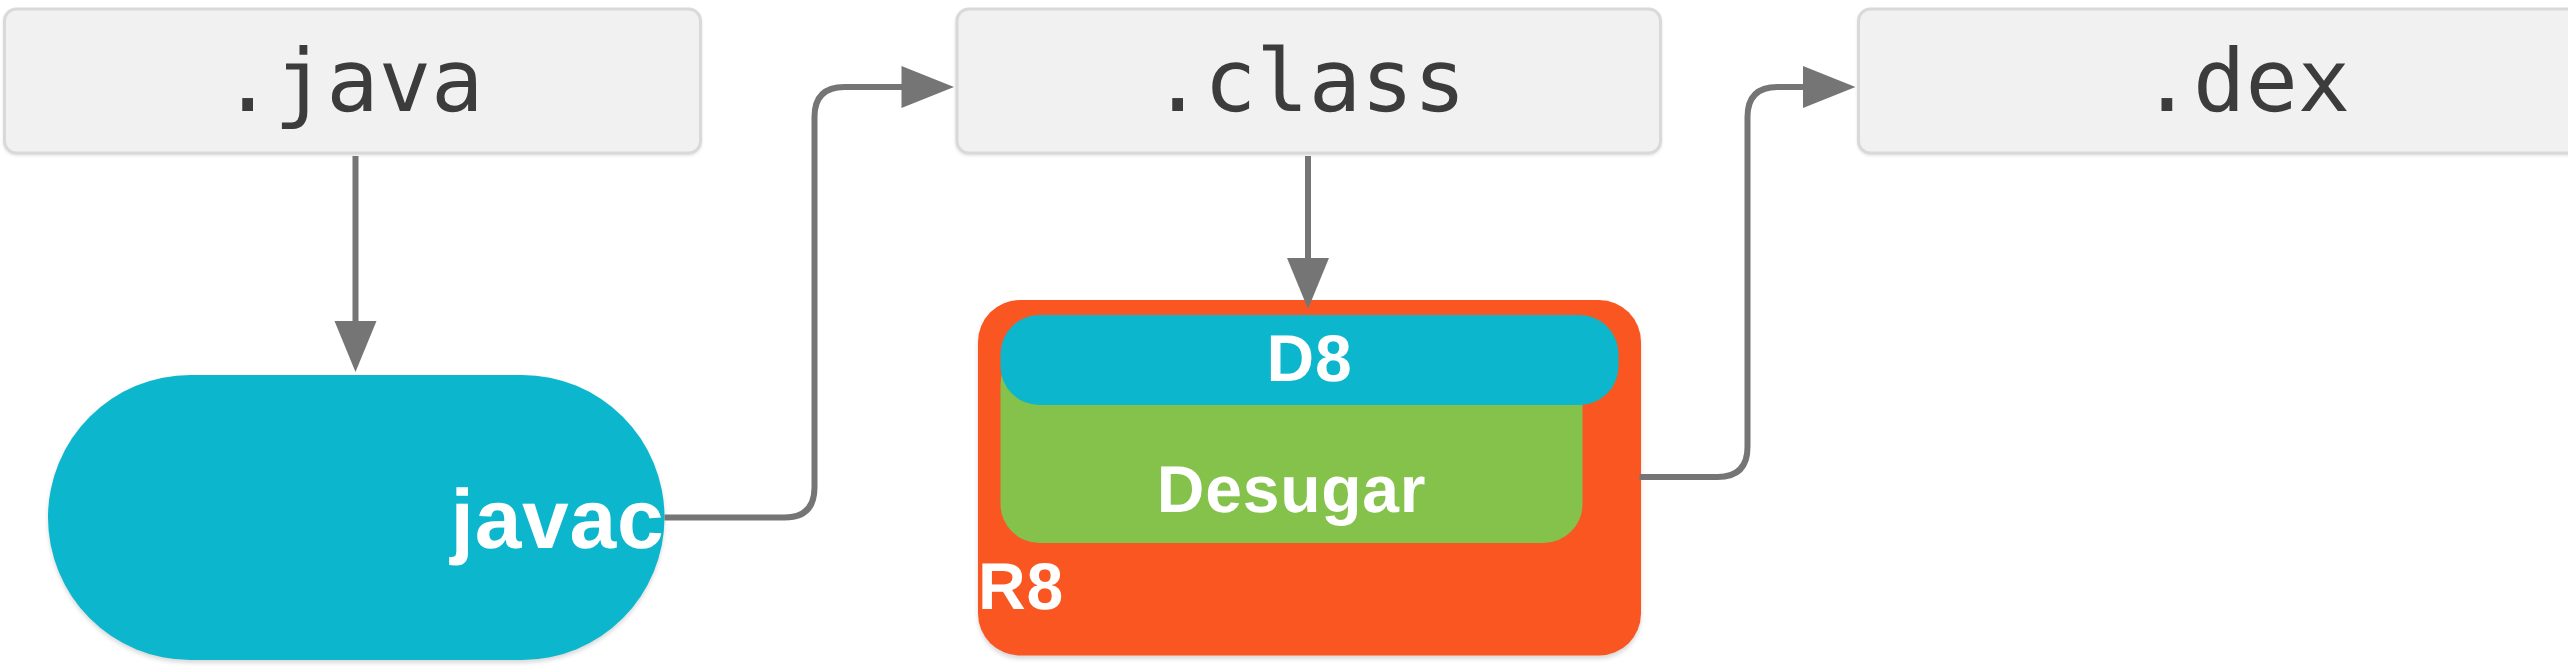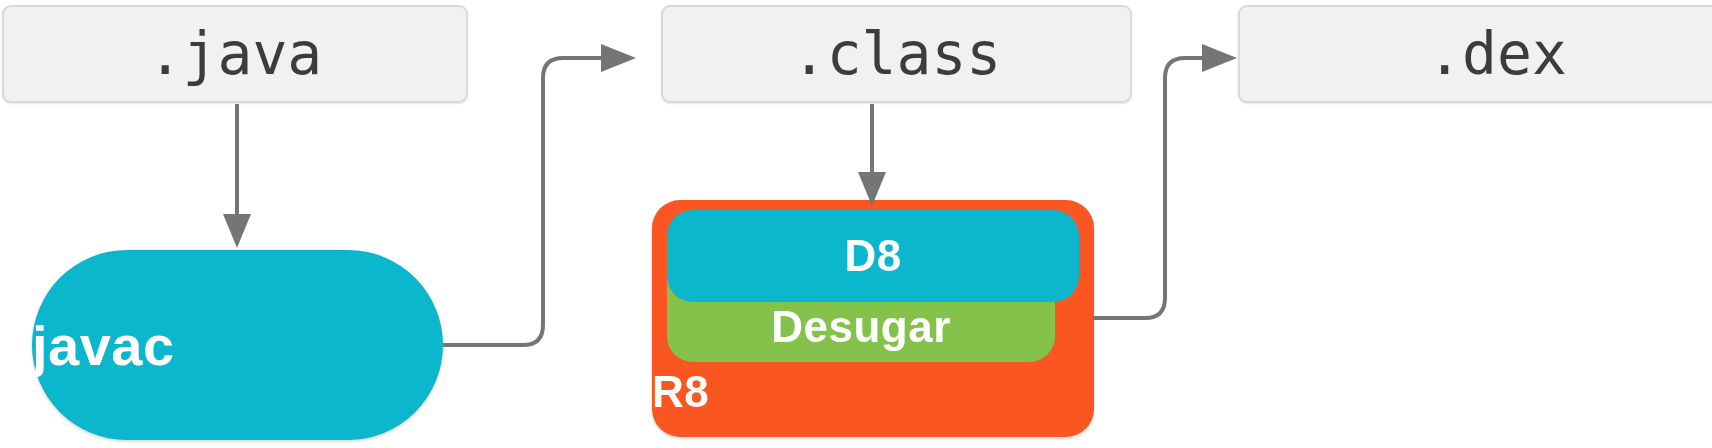--- a/index.html
+++ b/index.html
@@ -31,36 +31,36 @@
     z-index: 2;
     text-align: center;
   }
   .file-box .file-label {
     font-family: "DejaVu Sans Mono", "Liberation Mono", monospace;
     font-size: 58px;
     color: var(--file_text, #3c3c3c);
     white-space: pre;
   }
   #box-java  { left: 2px;    width: 466px; }
-  #box-class { left: 637px;  width: 471px; margin-left: 24px; }
+  #box-class { left: 637px;  width: 471px; }
   #box-dex   { left: 1238px; width: 518px; }
 
   
   #javac-pill {
     position: absolute;
     left: 32px;
     top: 250px;
     width: 411px;
     height: 190px;
     border-radius: 95px;
     background: var(--teal, #0cb6cc);
     box-shadow: 0 2px 3px rgba(0,0,0,0.15);
     display: flex;
     align-items: center;
-    justify-content: flex-start;
+    justify-content: flex-end;
     z-index: 2;
   }
   .tool-label {
     color: var(--label_text, #ffffff);
     font-weight: 700;
     letter-spacing: 0.5px;
   }
   #javac-pill .tool-label { font-size: 56px; }
 
   
@@ -91,21 +91,21 @@
     bottom: 8px;
     text-align: center;
     font-size: 44px;
     line-height: 54px;
   }
   #d8-box {
     position: absolute;
     left: 15px;
     top: 10px;
     width: 412px;
-    height: 92px;
+    height: 60px;
     border-radius: 26px;
     background: var(--teal, #0cb6cc);
     z-index: 4;
     display: flex;
     align-items: center;
     justify-content: center;
   }
   #d8-box .tool-label { font-size: 44px; }
   #r8-label {
     position: absolute;

